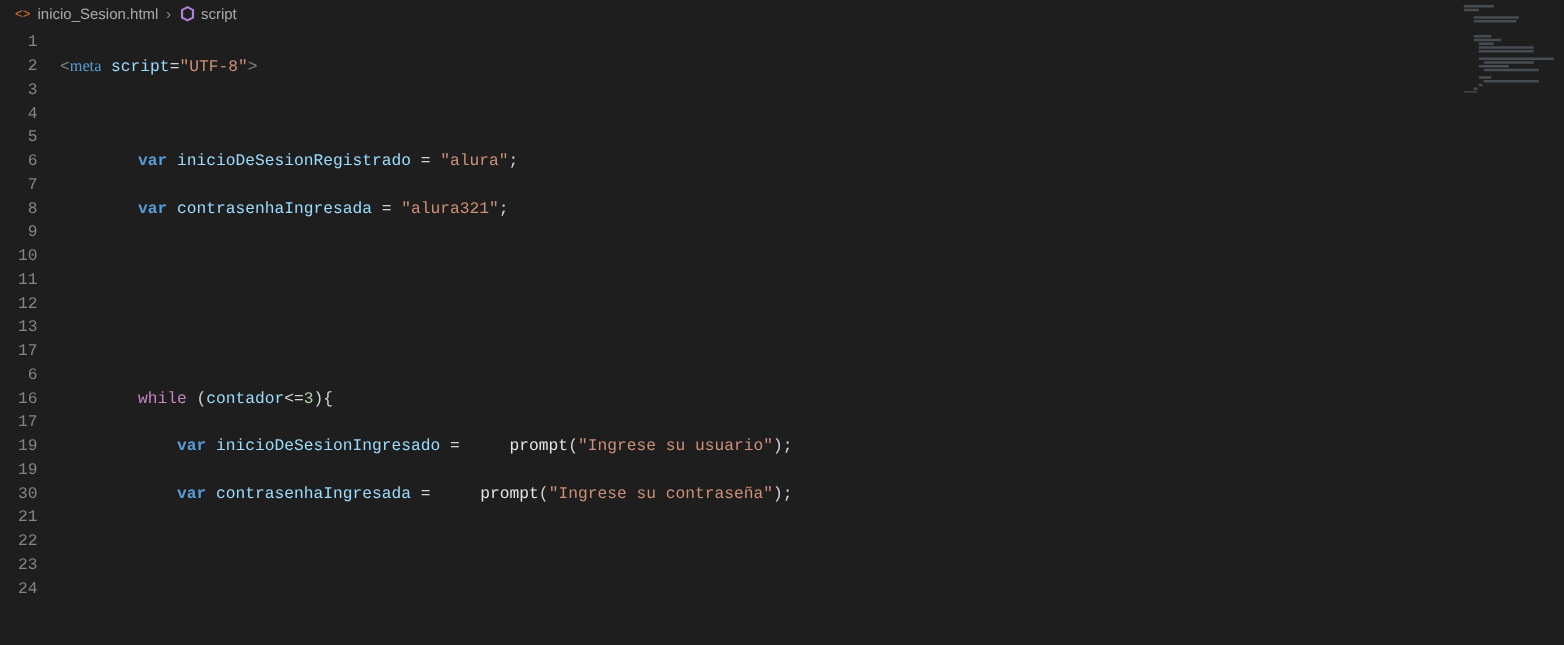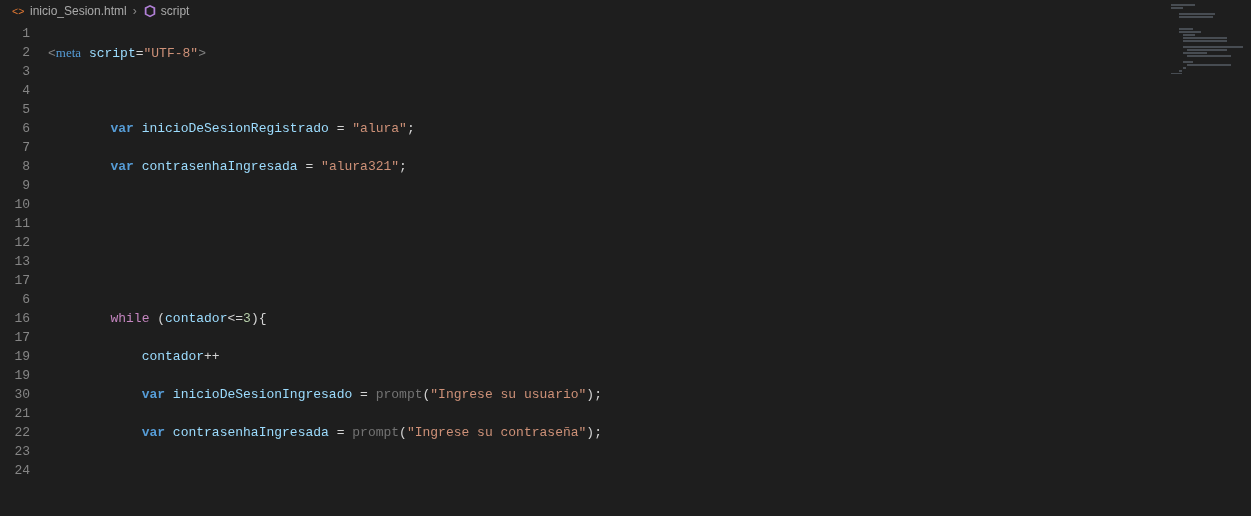--- a/index.html
+++ b/index.html
@@ -50,21 +50,21 @@
     font-size: 13px;
   }
   .code .line { height: 19px; }
   .tok-tag  { color: #808080; }
   .tok-elem { color: #569cd6; font-family: Liberation Serif, serif; }
   .tok-attr { color: #9cdcfe; }
   .tok-kw   { color: #569cd6; font-weight: bold; }
   .tok-kw2  { color: #c586c0; }
   .tok-var  { color: #9cdcfe; }
   .tok-str  { color: #ce9178; }
-  .tok-fn   { color: #737373; }
+  .tok-fn   { color: #e5e5e5; margin-left: 32px; }
   .tok-num  { color: #b5cea8; }
   .tok-op   { color: #d4d4d4; }
   .tok-pun  { color: #d4d4d4; }
   .minimap {
     position: absolute;
     top: 4px;
     right: 2px;
     width: 80px;
     height: 70px;
     opacity: 0.55;
@@ -125,21 +125,20 @@
 
   <div class="code">
 <div class="line"><span class="tok-tag">&lt;</span><span class="tok-elem">meta</span><span> </span><span class="tok-attr">script</span><span class="tok-op">=</span><span class="tok-str">"UTF-8"</span><span class="tok-tag">&gt;</span></div>
 <div class="line"></div>
 <div class="line"><span>        </span><span class="tok-kw">var</span><span> </span><span class="tok-var">inicioDeSesionRegistrado</span><span class="tok-op"> = </span><span class="tok-str">"alura"</span><span class="tok-pun">;</span></div>
 <div class="line"><span>        </span><span class="tok-kw">var</span><span> </span><span class="tok-var">contrasenhaIngresada</span><span class="tok-op"> = </span><span class="tok-str">"alura321"</span><span class="tok-pun">;</span></div>
 <div class="line"></div>
 <div class="line"></div>
 <div class="line"></div>
 <div class="line"><span>        </span><span class="tok-kw2">while</span><span class="tok-pun"> (</span><span class="tok-var">contador</span><span class="tok-op">&lt;=</span><span class="tok-num">3</span><span class="tok-pun">){</span></div>
-<div class="line"><span>            </span><span class="tok-var">contador</span><span class="tok-op">++</span></div>
 <div class="line"><span>            </span><span class="tok-kw">var</span><span> </span><span class="tok-var">inicioDeSesionIngresado</span><span class="tok-op"> = </span><span class="tok-fn">prompt</span><span class="tok-pun">(</span><span class="tok-str">"Ingrese su usuario"</span><span class="tok-pun">);</span></div>
 <div class="line"><span>            </span><span class="tok-kw">var</span><span> </span><span class="tok-var">contrasenhaIngresada</span><span class="tok-op"> = </span><span class="tok-fn">prompt</span><span class="tok-pun">(</span><span class="tok-str">"Ingrese su contraseña"</span><span class="tok-pun">);</span></div>
 
 
 
 
 
 
 
 

